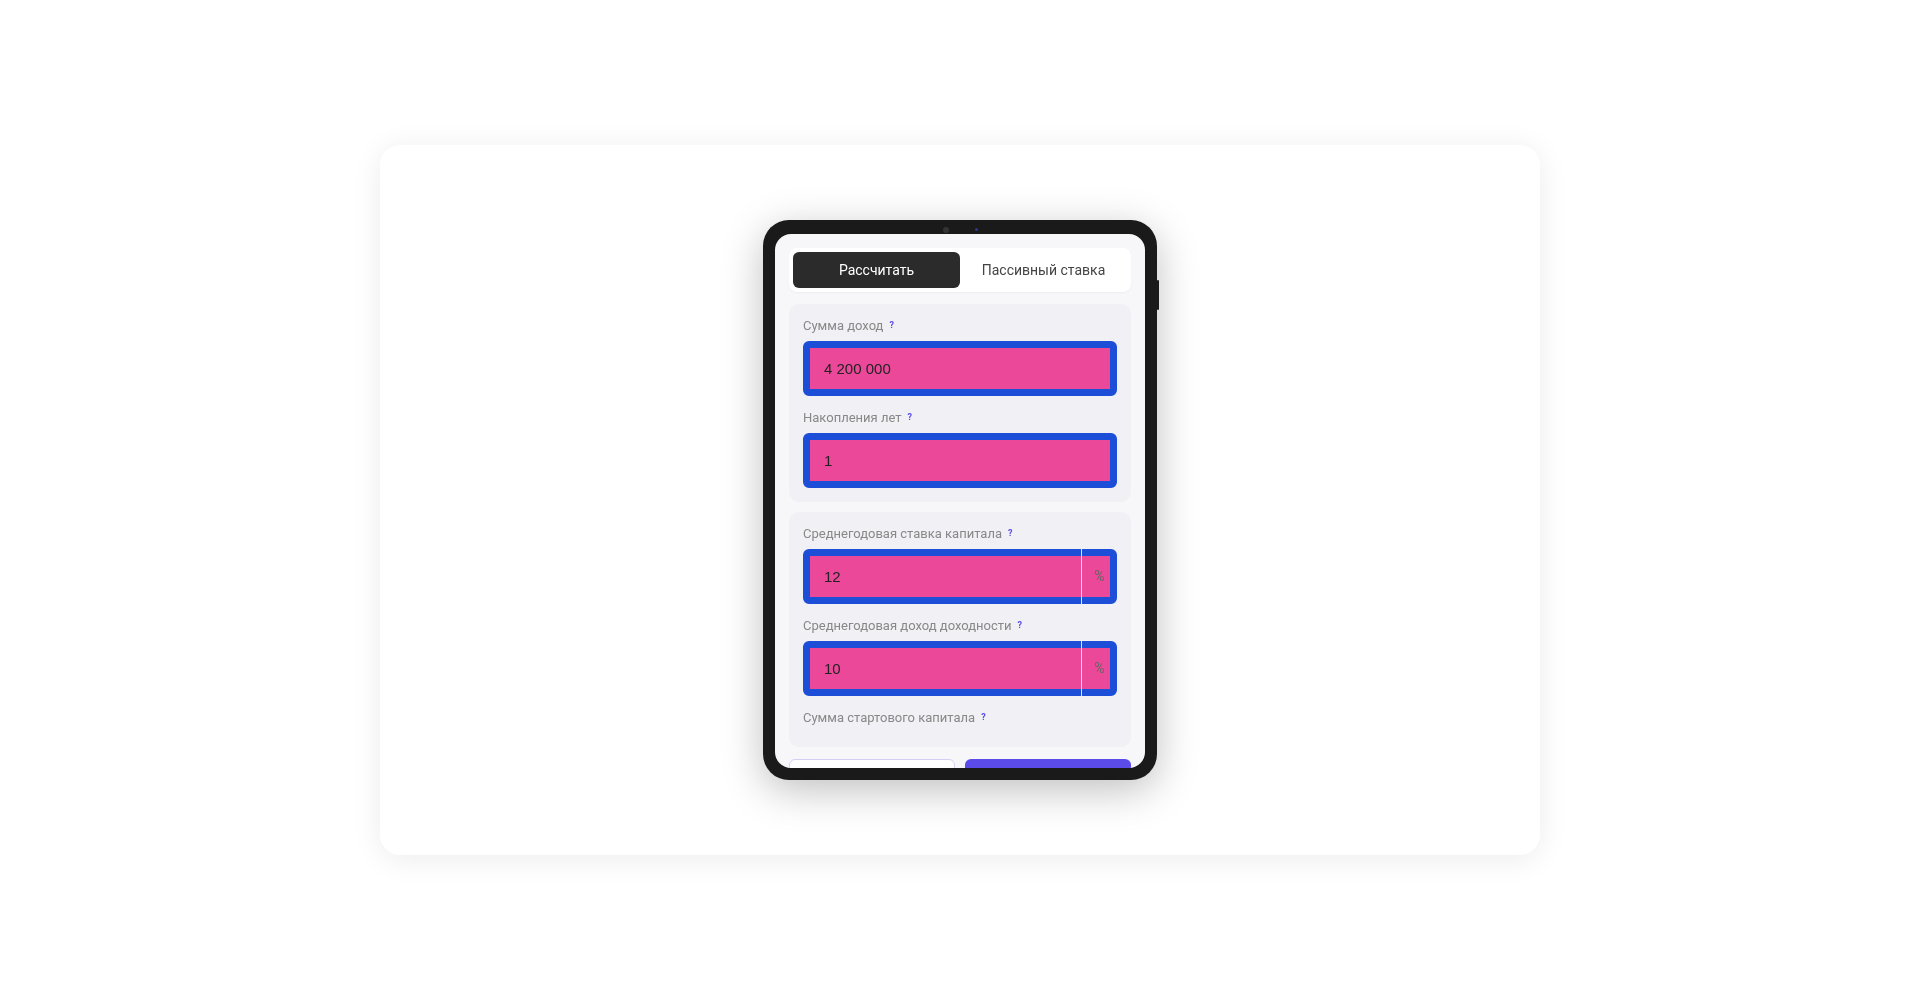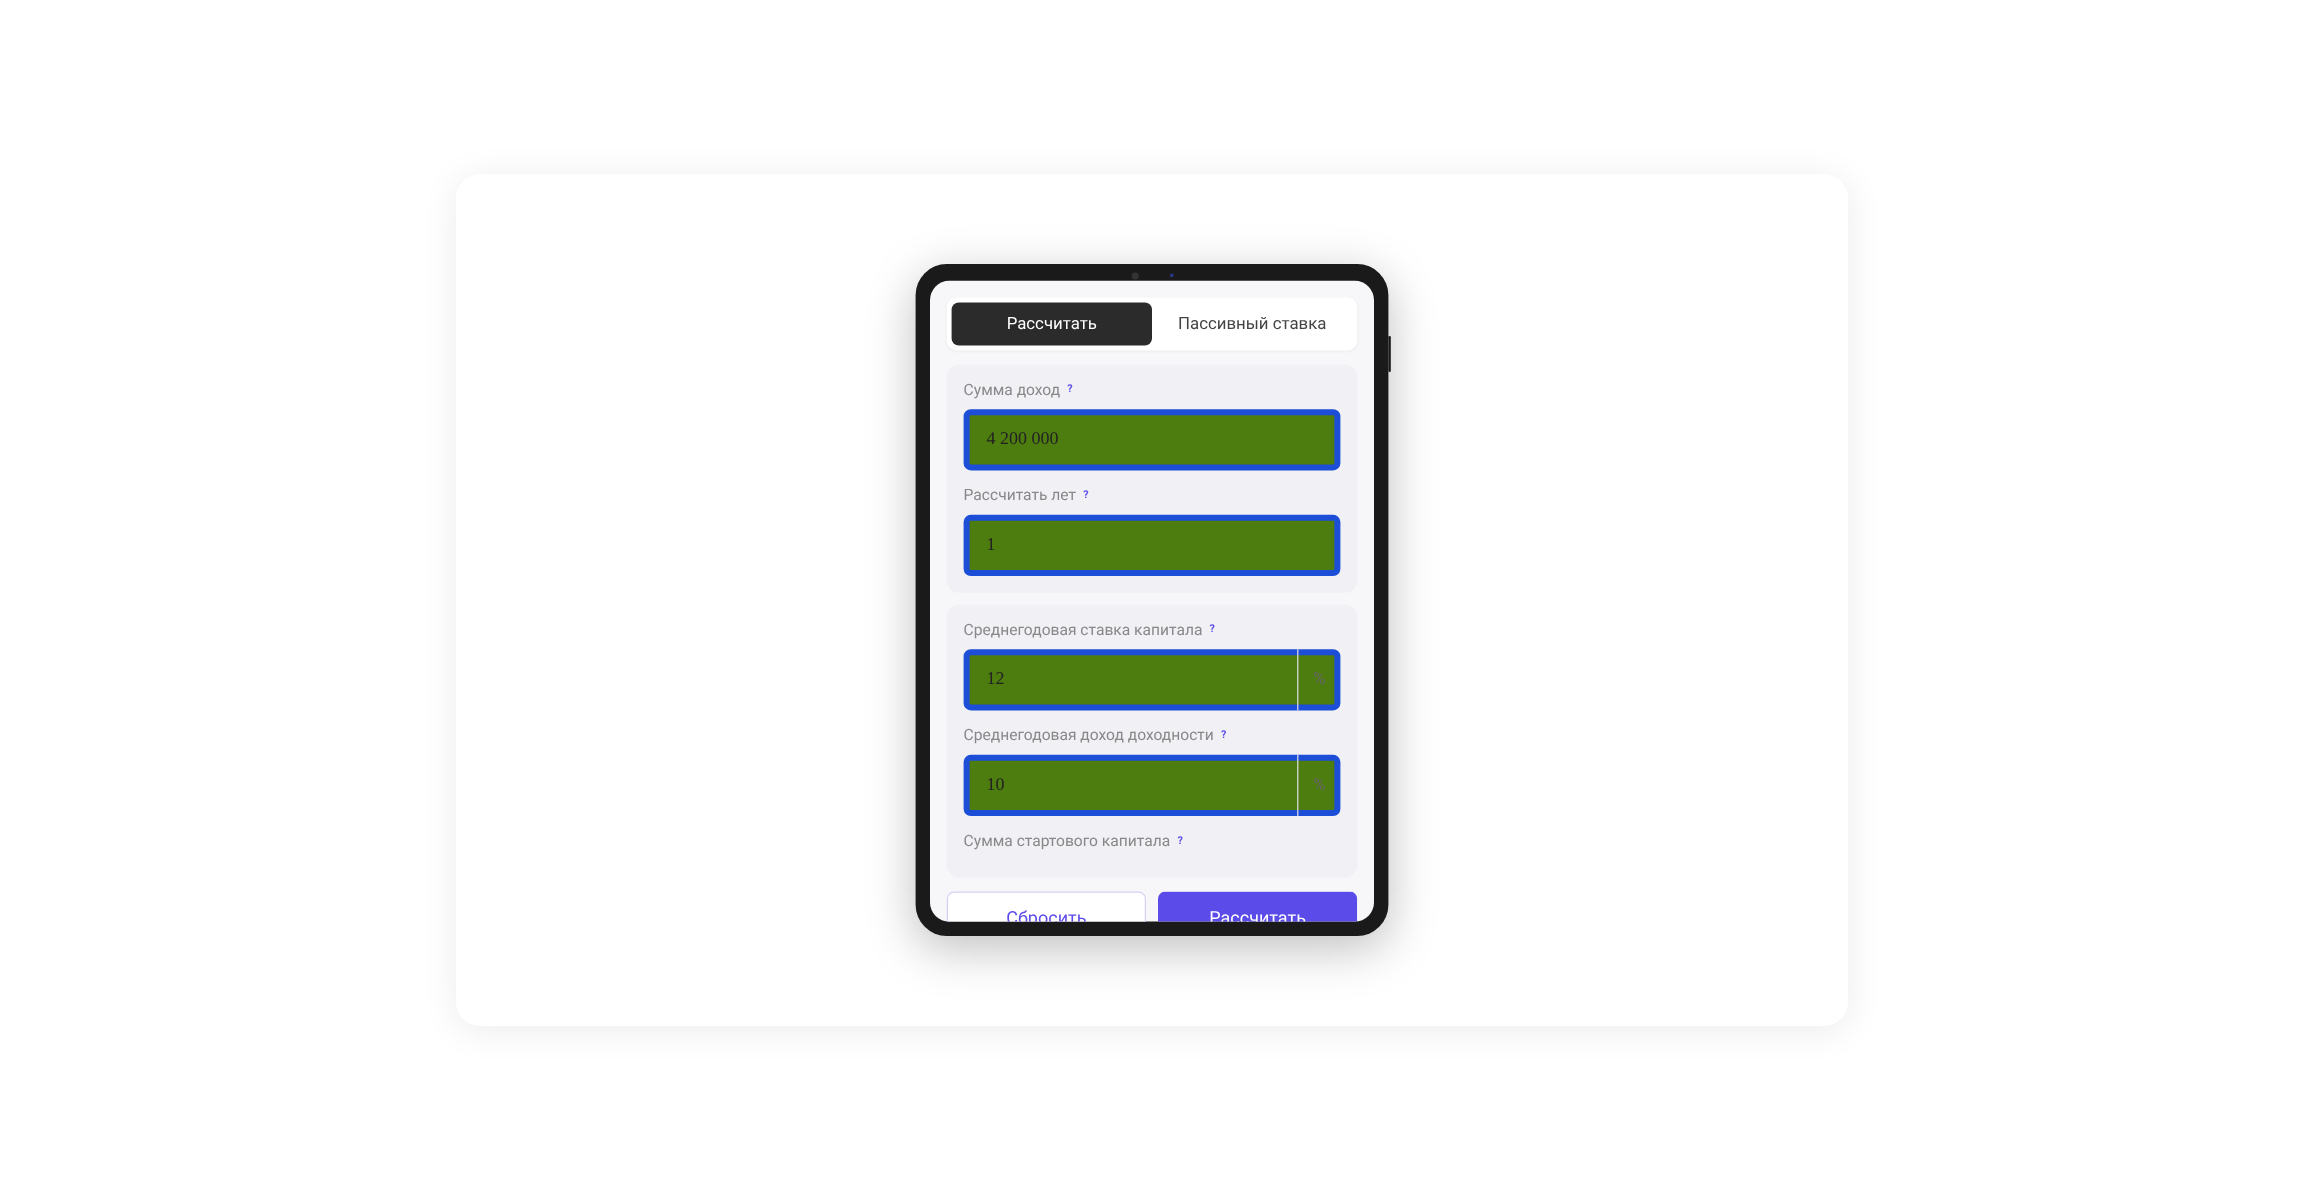--- a/index.html
+++ b/index.html
@@ -127,26 +127,25 @@
     }
     .input-wrap {
       position: relative;
       display: flex;
       align-items: stretch;
     }
     .input {
       width: 100%;
       padding: 12px 14px;
       font-size: 15px;
-      border: 5px solid #1d4ed8;
+      border: 7px solid #1d4ed8;
       border-radius: 6px;
-      background: #4d7c0f;
+      background: #ec4899;
       color: #222;
       outline: none;
-      font-family: Liberation Serif, serif;
     }
     .input.focused {
       border-color: #5b4be8;
       box-shadow: 0 0 0 1px #5b4be8;
     }
     .input-suffix {
       position: absolute;
       right: 0;
       top: 0;
       bottom: 0;
@@ -208,21 +207,21 @@
           <div class="field-label-row">
             <span class="field-label">Сумма доход</span>
             <span class="help-icon">?</span>
           </div>
           <div class="input-wrap">
             <input class="input" value="4 200 000" style="">
           </div>
         </div>
         <div class="field">
           <div class="field-label-row">
-            <span class="field-label">Рассчитать лет</span>
+            <span class="field-label">Накопления лет</span>
             <span class="help-icon">?</span>
           </div>
           <div class="input-wrap">
             <input class="input" value="1" style="">
           </div>
         </div>
       </div>
 
       <div class="section">
         <div class="field">

